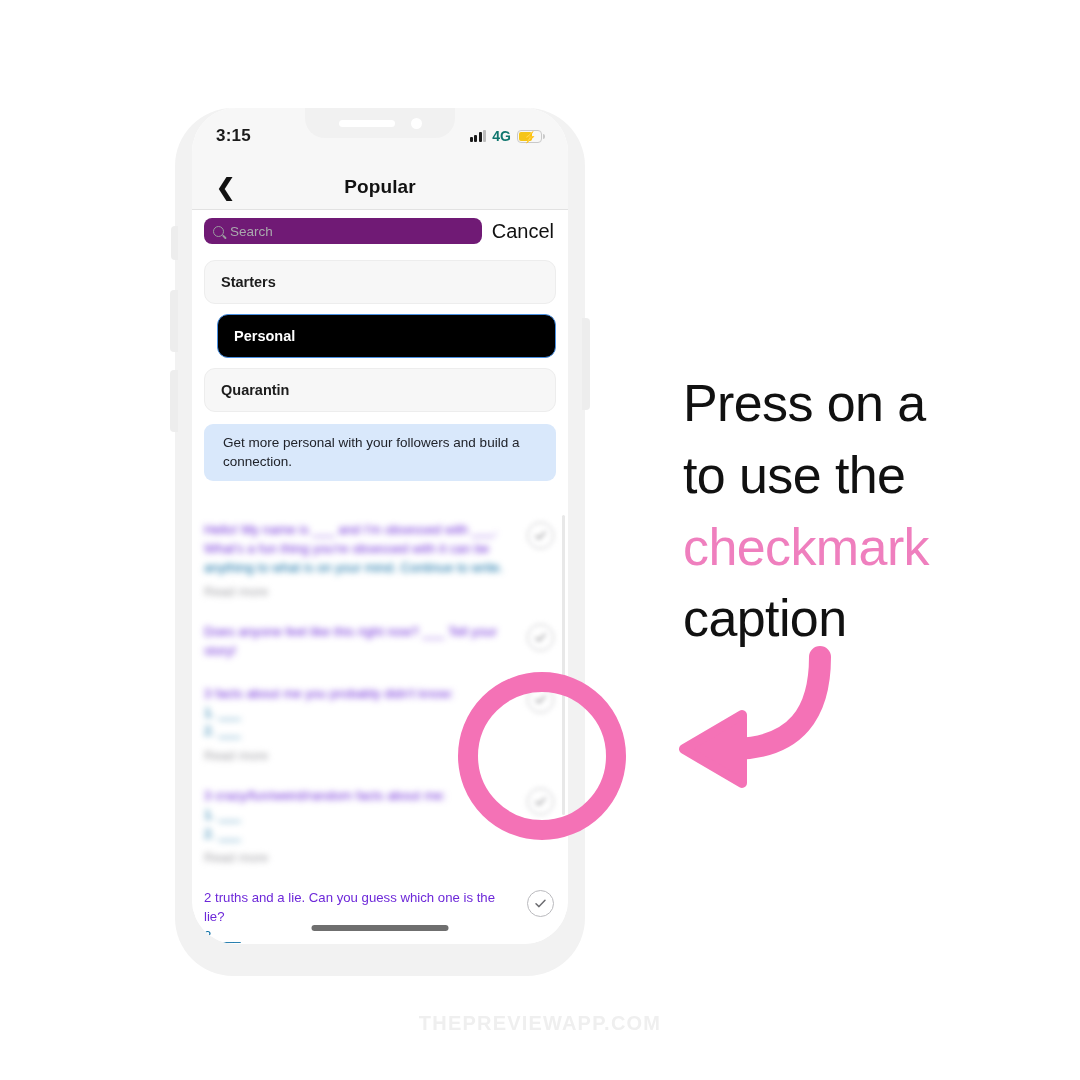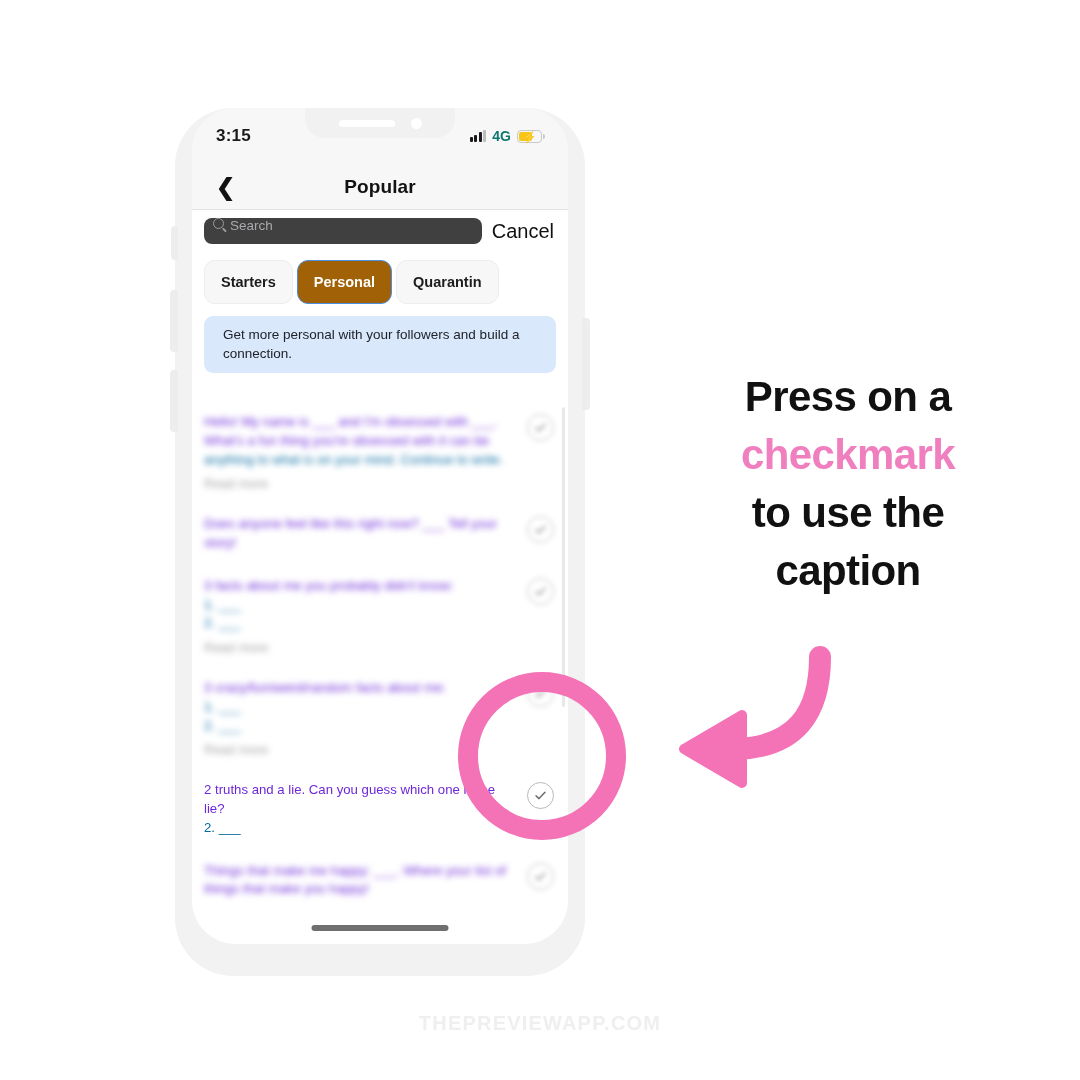--- a/index.html
+++ b/index.html
@@ -186,24 +186,24 @@
   .search-row {
     display: flex;
     align-items: center;
     gap: 10px;
     padding: 8px 12px 6px 12px;
     background: #ffffff;
   }
   .search-box {
     flex: 1;
     height: 26px;
-    background: #404040;
+    background: #701a75;
     border-radius: 8px;
     display: flex;
-    align-items: flex-start;
+    align-items: center;
     gap: 6px;
     padding: 0 9px;
   }
   .search-glass {
     width: 11px; height: 11px;
     border: 1.6px solid #9b9b9f;
     border-radius: 50%;
     position: relative;
     flex: none;
   }
@@ -229,41 +229,43 @@
   }
 
   
   .chips-wrap {
     padding: 10px 0 12px 0;
     background: #ffffff;
     overflow: hidden;
   }
   .chips-row {
     display: flex;
-    gap: 4px;
+    gap: 10px;
     padding: 0 12px;
     white-space: nowrap;
+    flex-direction: column;
   }
   .chip {
     flex: none;
     height: 44px;
     display: flex;
     align-items: center;
     padding: 0 16px;
     background: #f7f7f7;
     border: 1px solid #ededed;
     border-radius: 11px;
     font-size: 14.5px;
     font-weight: bold;
     color: #1c1c1c;
   }
   .chip.selected {
-    background: #a16207;
+    background: #000000;
     border-color: #4a90e2;
     color: #ffffff;
+    margin-left: 13px;
   }
 
   
   .banner {
     margin: 0 12px 28px 12px;
     background: #d9e8fb;
     border-radius: 9px;
     padding: 10px 19px;
     font-size: 13.5px;
     line-height: 1.38;
@@ -355,26 +357,25 @@
     height: 160px;
   }
 
   .callout {
     position: absolute;
     left: 683px;
     top: 368px;
     width: 330px;
   }
   .callout-line {
-    font-size: 42px;
-    font-weight: bold;
+    font-size: 52px;
+    font-weight: normal;
     line-height: 1.38;
     color: #111111;
     letter-spacing: -0.6px;
-    text-align: center;
   }
   .callout-line.accent { color: #ef7fbe; }
 
   .watermark {
     position: absolute;
     left: 0;
     right: 0;
     top: 1012px;
     text-align: center;
     font-size: 20px;
@@ -538,20 +539,20 @@
 
   <div class="pink-circle"></div>
 
   <svg class="arrow-svg" viewBox="0 0 180 160">
     <path d="M152 22 C152 78, 128 112, 68 114" fill="none" stroke="#f472b6" stroke-width="22" stroke-linecap="round"></path>
     <path d="M16 114 L74 80 L74 148 Z" fill="#f472b6" stroke="#f472b6" stroke-width="10" stroke-linejoin="round"></path>
   </svg>
 
   <div class="callout">
     <div class="callout-line">Press on a</div>
+    <div class="callout-line">to use the</div>
     <div class="callout-line accent">checkmark</div>
-    <div class="callout-line">to use the</div>
     <div class="callout-line">caption</div>
   </div>
 
   <div class="watermark">THEPREVIEWAPP.COM</div>
 
 </div>
 
 </body></html>

